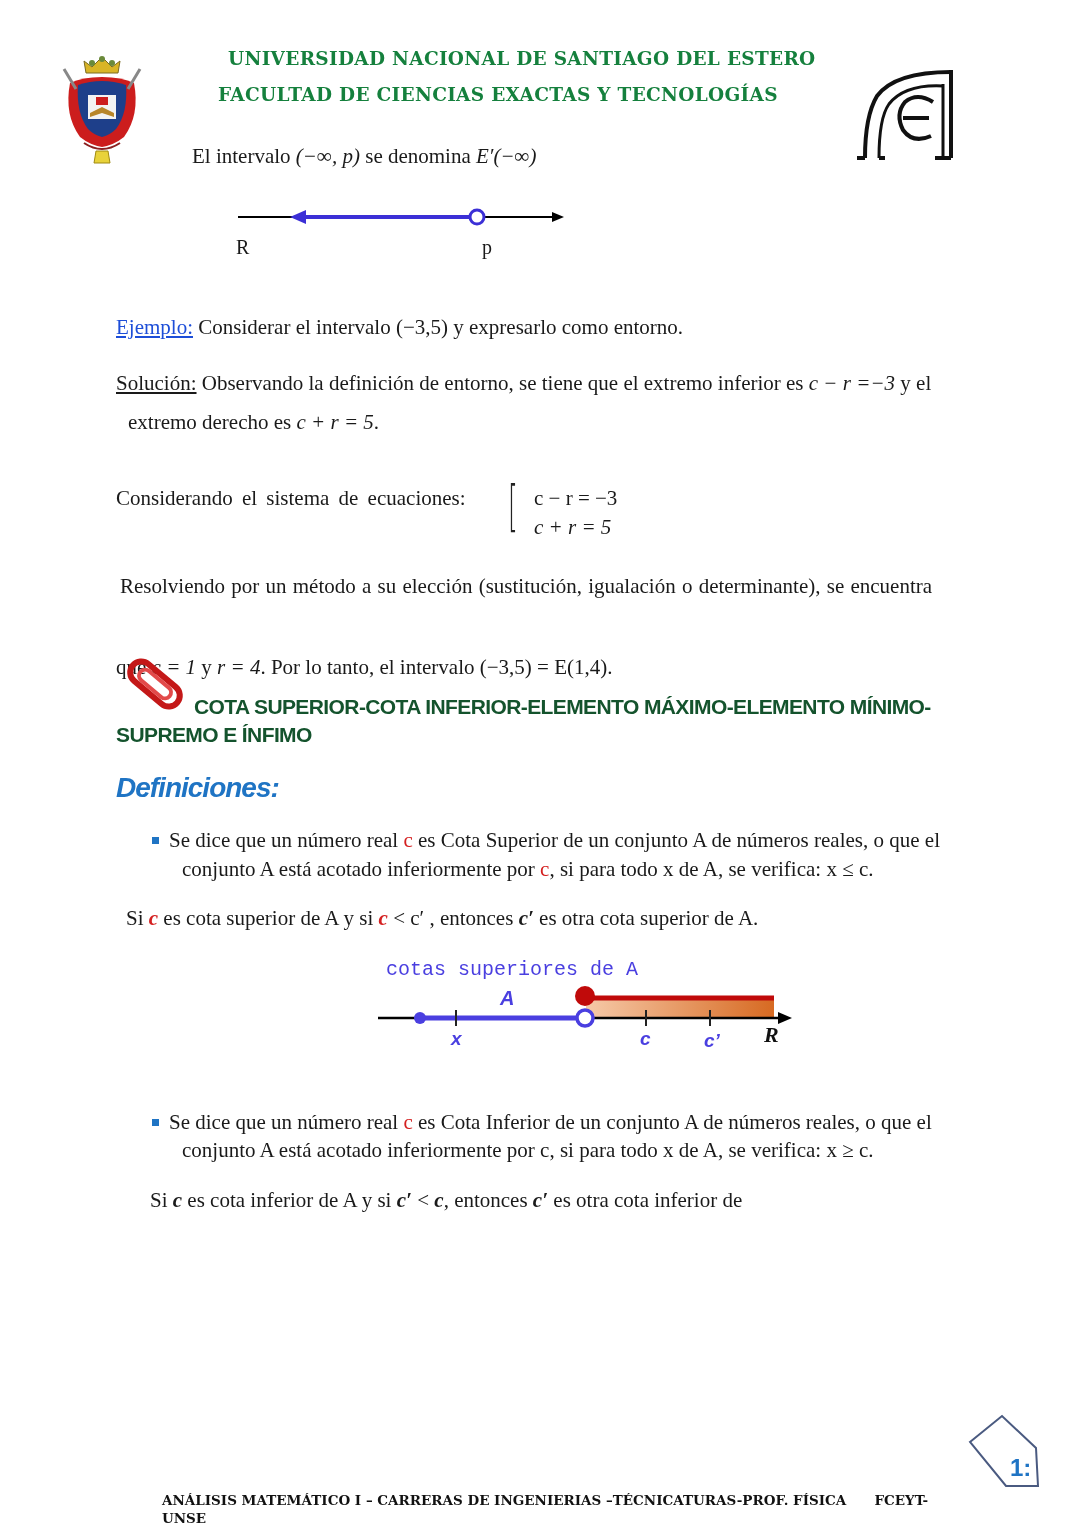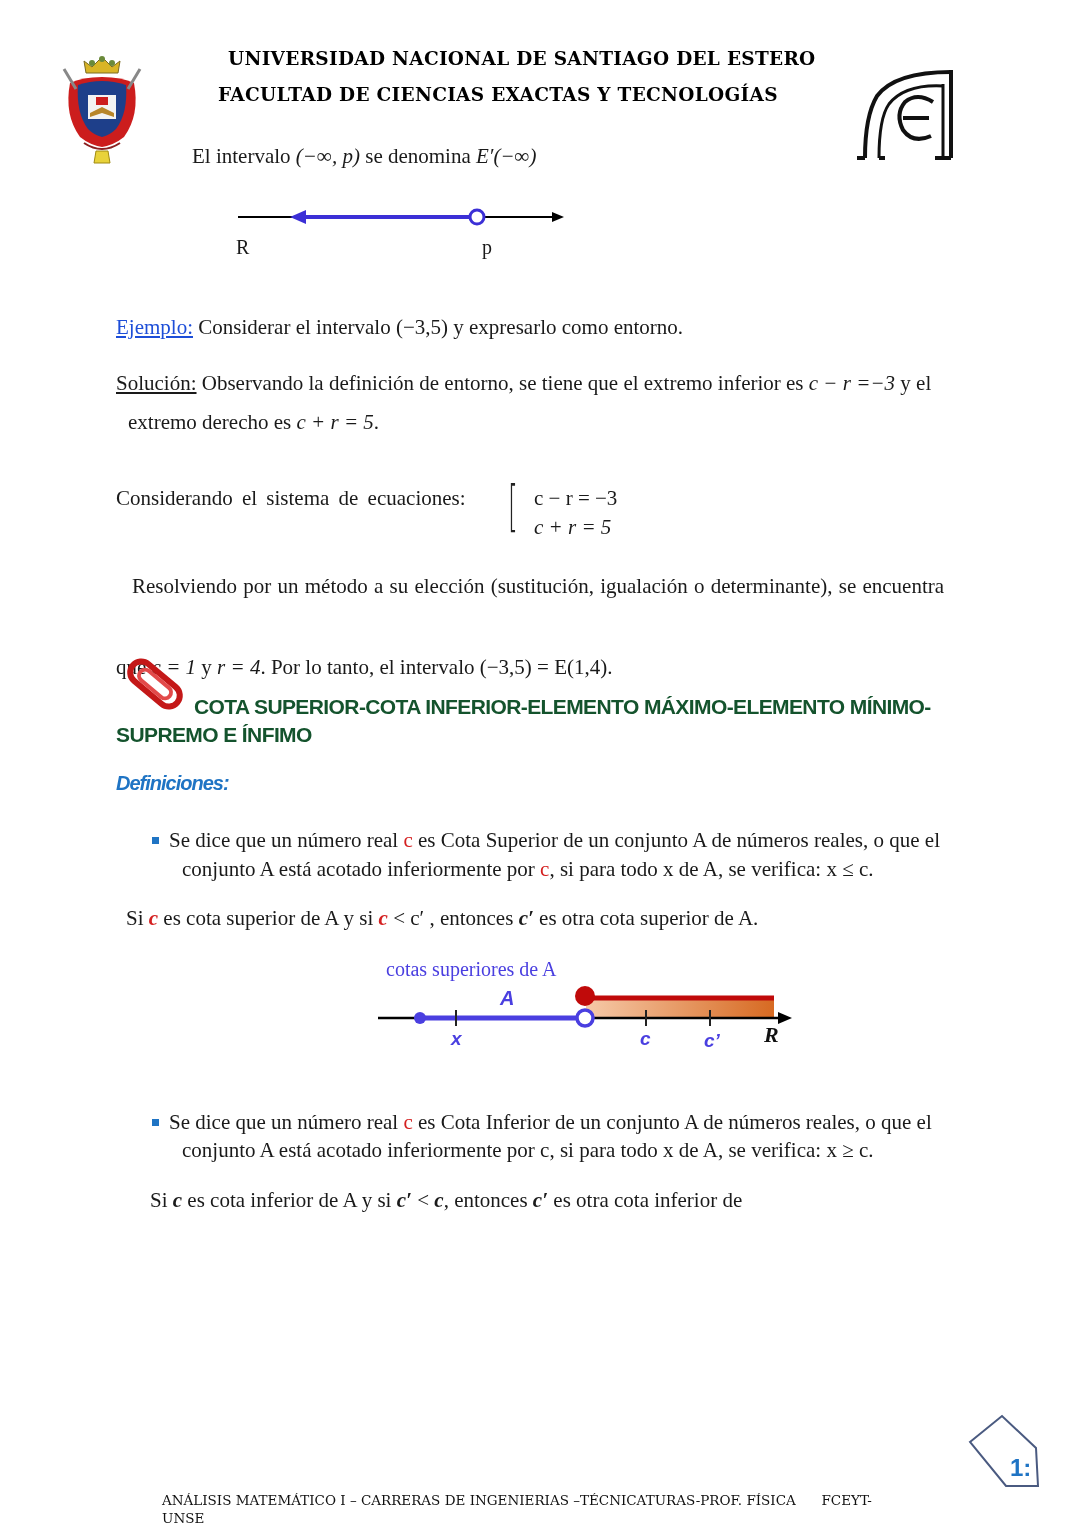--- a/index.html
+++ b/index.html
@@ -1,33 +1,33 @@
 <!DOCTYPE html>
 <html><head>
 <meta charset="utf-8">
 <style>
   html, body { margin: 0; padding: 0; background: #ffffff; }
   body {
     width: 1080px; height: 1528px; position: relative; overflow: hidden;
     font-family: "Liberation Serif", "DejaVu Serif", serif; color: #1a1a1a;
   }
   .abs { position: absolute; }
-  .hdr { font-family: "DejaVu Serif", serif; font-weight: bold; font-size: 18.5px; letter-spacing: 0.3px; color: #000000; white-space: nowrap; }
+  .hdr { font-family: "DejaVu Serif", serif; font-weight: bold; font-size: 18.5px; letter-spacing: 0.3px; color: #15803d; white-space: nowrap; }
   .txt { font-size: 21px; line-height: 1.35; white-space: nowrap; }
   .ital { font-style: italic; }
   .red { color: #d42020; }
   .redb { color: #d42020; font-weight: bold; font-style: italic; }
   .bi { font-weight: bold; font-style: italic; }
   .u { text-decoration: underline; }
   .orange { color: #1d4ed8; margin-top: 24px; }
   .heading { font-family: "Liberation Sans", sans-serif; font-weight: bold; color: #14532d; font-size: 21px; letter-spacing: -0.6px; white-space: nowrap; }
-  .defs { font-family: "Liberation Sans", sans-serif; font-weight: bold; font-style: italic; color: #1f74c4; font-size: 20px; letter-spacing: -1px; }
+  .defs { font-family: "Liberation Sans", sans-serif; font-weight: bold; font-style: italic; color: #1f74c4; font-size: 28px; letter-spacing: -1px; }
   .bullet { display: inline-block; width: 7px; height: 7px; background: #1f74c4; margin-right: 10px; vertical-align: middle; position: relative; top: -2px; }
   .brace { font-size: 56px; font-weight: 100; line-height: 1; color: #222; transform: scaleX(0.45); transform-origin: left top; }
-  .foot { font-family: "DejaVu Serif", serif; font-weight: normal; font-size: 13.5px; color: #111; white-space: nowrap; }
+  .foot { font-family: "DejaVu Serif", serif; font-weight: bold; font-size: 13.5px; color: #111; white-space: nowrap; }
 </style>
 </head>
 <body>
 
 <div class="abs" style="left:62px; top:55px; width:80px; height:112px;">
   <svg width="80" height="112" viewBox="0 0 80 112">
     <path d="M24 18 L56 18 L58 6 L50 12 L40 2 L30 12 L22 6 Z" fill="#d9b526" stroke="#7a6a20" stroke-width="1"></path>
     <circle cx="30" cy="8" r="3" fill="#6a8a3a"></circle>
       <circle cx="40" cy="4" r="3" fill="#6a8a3a"></circle>
       <circle cx="50" cy="8" r="3" fill="#6a8a3a"></circle>
@@ -82,21 +82,21 @@
 </div>
 <div class="abs txt" style="left:116px; top:408px;margin-left:12px;">
   <span>extremo derecho es </span><span class="ital">c + r = 5</span><span>.</span>
 </div>
 
 <div class="abs txt" style="left:116px; top:484px; word-spacing:4px;">Considerando el sistema de ecuaciones:</div>
 <div class="abs brace" style="left:508px; top:478px; font-family:'DejaVu Sans', sans-serif;">[</div>
 <div class="abs txt" style="left:534px; top:484px;">c − r = −3</div>
 <div class="abs txt ital" style="left:534px; top:513px;">c + r = 5</div>
 
-<div class="abs txt" style="left:132px; top:572px; word-spacing:1px;">Resolviendo por un método a su elección (sustitución, igualación o determinante), se encuentra</div>
+<div class="abs txt" style="left:120px; top:572px; word-spacing:1px;">Resolviendo por un método a su elección (sustitución, igualación o determinante), se encuentra</div>
 <div class="abs txt" style="left:116px; top:613px;margin-top:40px;">
   <span>que </span><span class="ital">c = 1</span><span> y </span><span class="ital">r = 4</span><span>. Por lo tanto, el intervalo (−3,5) = E(1,4).</span>
 </div>
 
 <div class="abs" style="left:120px; top:655px; width:70px; height:58px;">
   <svg width="70" height="58" viewBox="0 0 70 58">
     <g transform="rotate(40 35 29)">
       <rect x="6" y="18" width="58" height="22" rx="11" fill="none" stroke="#c41818" stroke-width="6"></rect>
       <rect x="16" y="23" width="38" height="12" rx="6" fill="none" stroke="#e24a4a" stroke-width="4"></rect>
     </g>
@@ -110,21 +110,21 @@
   <span class="bullet"></span><span>Se dice que un número real </span><span class="red">c</span><span> es Cota Superior de un conjunto A de números reales, o que el</span>
 </div>
 <div class="abs txt" style="left:182px; top:855px;">
   <span>conjunto A está acotado inferiormente por </span><span class="red">c</span><span>, si para todo x de A, se verifica: x ≤ c.</span>
 </div>
 <div class="abs txt" style="left:126px; top:904px;">
   <span>Si </span><span class="redb">c</span><span> es cota superior de A y si </span><span class="redb">c</span><span> &lt; c′ , entonces </span><span class="bi">c′</span><span> es otra cota superior de A.</span>
 </div>
 
 <div class="abs" style="left:376px; top:956px; width:430px; height:110px;">
-  <span class="abs" style="left:10px; top:2px; font-family:Liberation Serif, serif; font-size:20px; color:#4a3fe0; white-space:nowrap;">cotas superiores de A</span>
+  <span class="abs" style="left:10px; top:2px; font-family:Liberation Mono, monospace; font-size:20px; color:#4a3fe0; white-space:nowrap;">cotas superiores de A</span>
   <svg class="abs" style="left:0; top:0;" width="430" height="110" viewBox="0 0 430 110">
     <defs>
       <linearGradient id="og" x1="0" x2="1" y1="0" y2="0">
         <stop offset="0" stop-color="#f6c9a8"></stop>
         <stop offset="1" stop-color="#d76a22"></stop>
       </linearGradient>
     </defs>
     <rect x="210" y="40" width="188" height="22" fill="url(#og)"></rect>
     <line x1="210" y1="42" x2="398" y2="42" stroke="#c00a0a" stroke-width="5"></line>
     <circle cx="209" cy="40" r="10" fill="#c00a0a"></circle>

